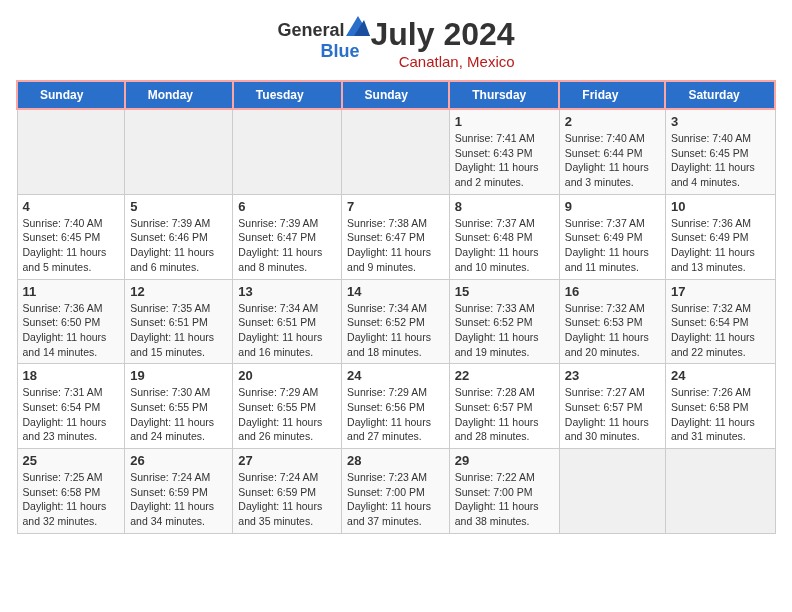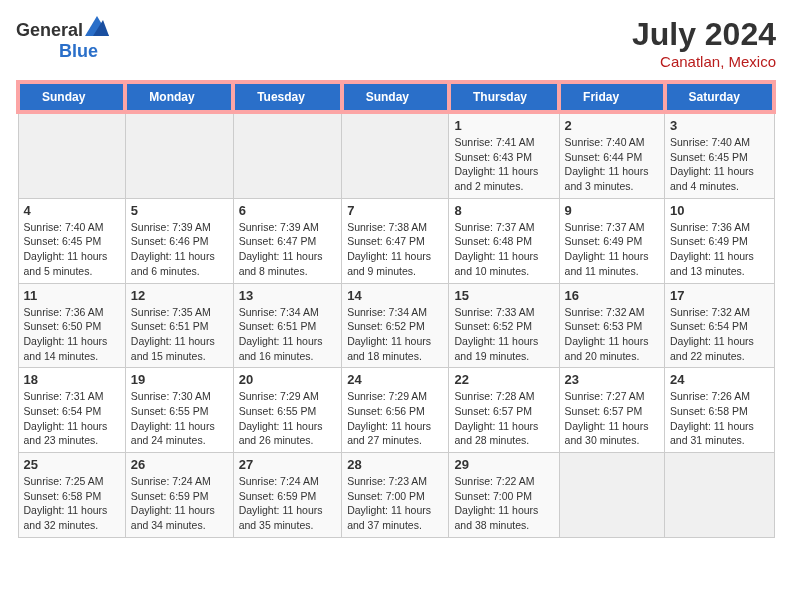--- a/index.html
+++ b/index.html
@@ -5,21 +5,21 @@
     * { box-sizing: border-box; margin: 0; padding: 0; }
     body {
       font-family: Arial, sans-serif;
       background: #fff;
       width: 792px;
       min-height: 612px;
       padding: 16px;
     }
     .header {
       display: flex;
-      justify-content: space-between;
+      justify-content: center;
       align-items: flex-start;
       margin-bottom: 10px;
     }
     .logo {
       display: flex;
       align-items: center;
     }
     .logo-text-general {
       font-size: 18px;
       font-weight: bold;
@@ -53,21 +53,21 @@
       border-collapse: collapse;
       font-size: 11px;
     }
     thead tr th {
       background-color: #2a6fc9;
       color: #fff;
       padding: 6px 22px;
       text-align: left;
       font-size: 12px;
       font-weight: bold;
-      border: 4px solid #fca5a5;
+      border: 2px solid #fca5a5;
     }
     tbody tr td {
       border: 1px solid #ccc;
       vertical-align: top;
       padding: 4px 5px;
       min-height: 70px;
       width: 113px;
     }
     tbody tr:nth-child(odd) td {
       background-color: #f9f9f9;

